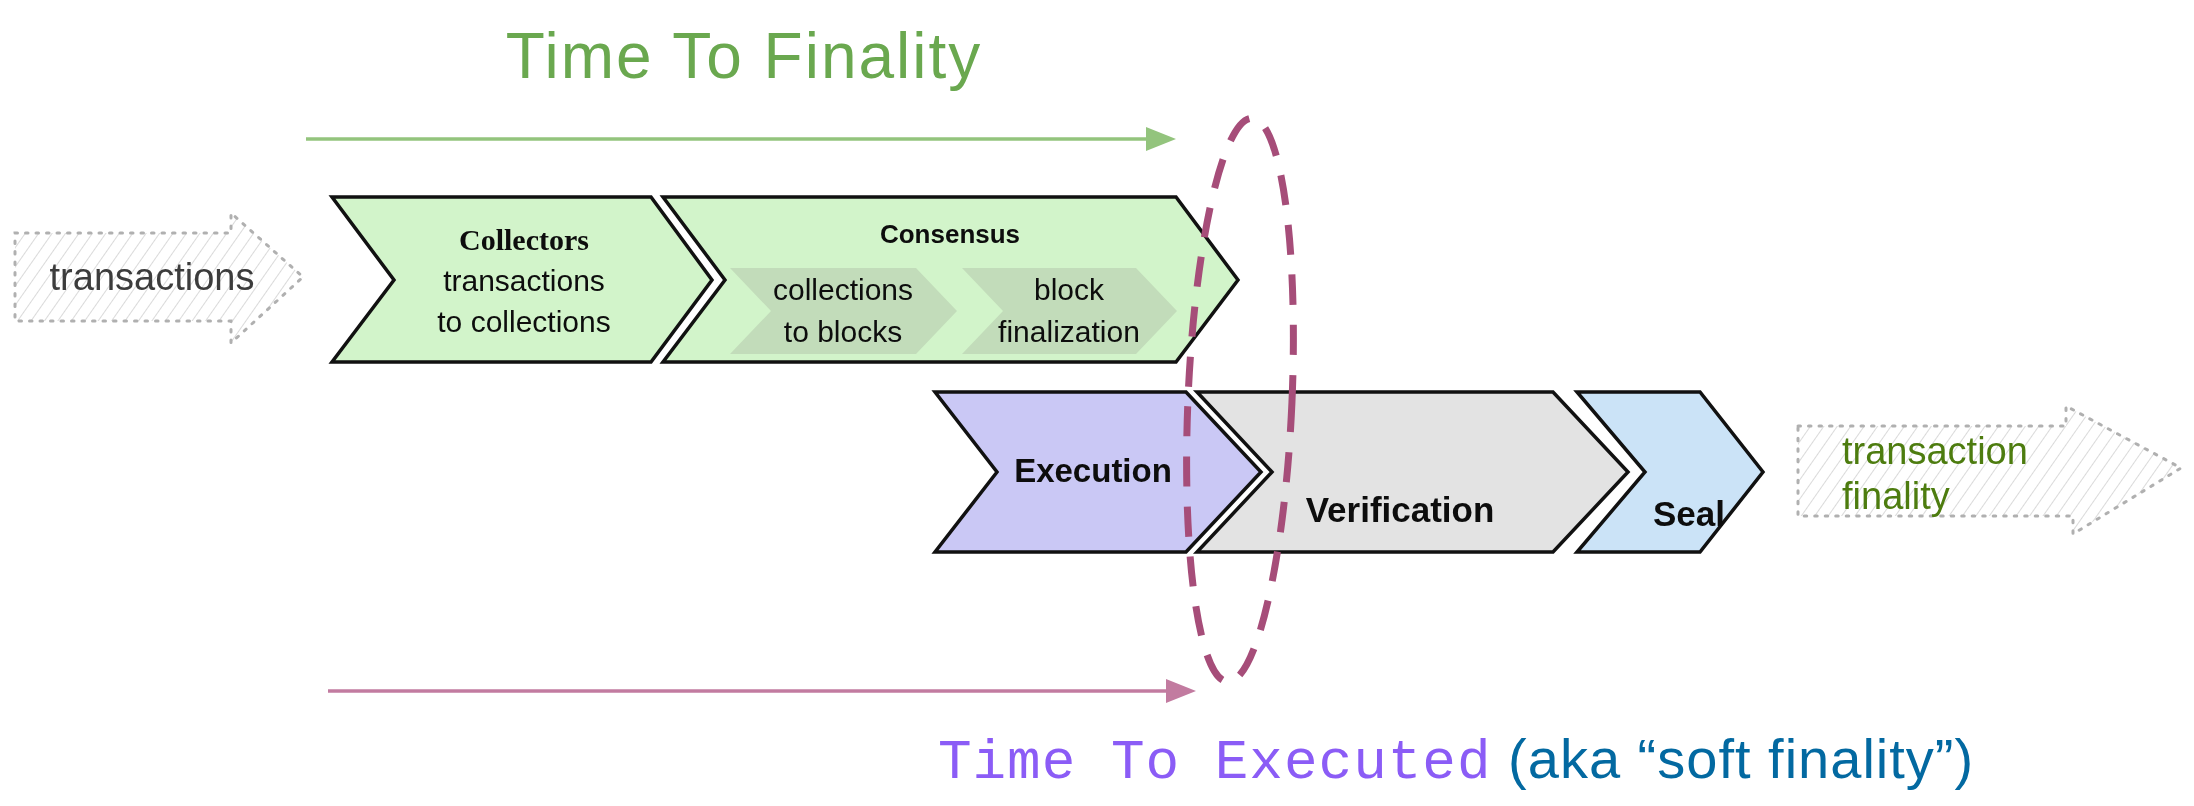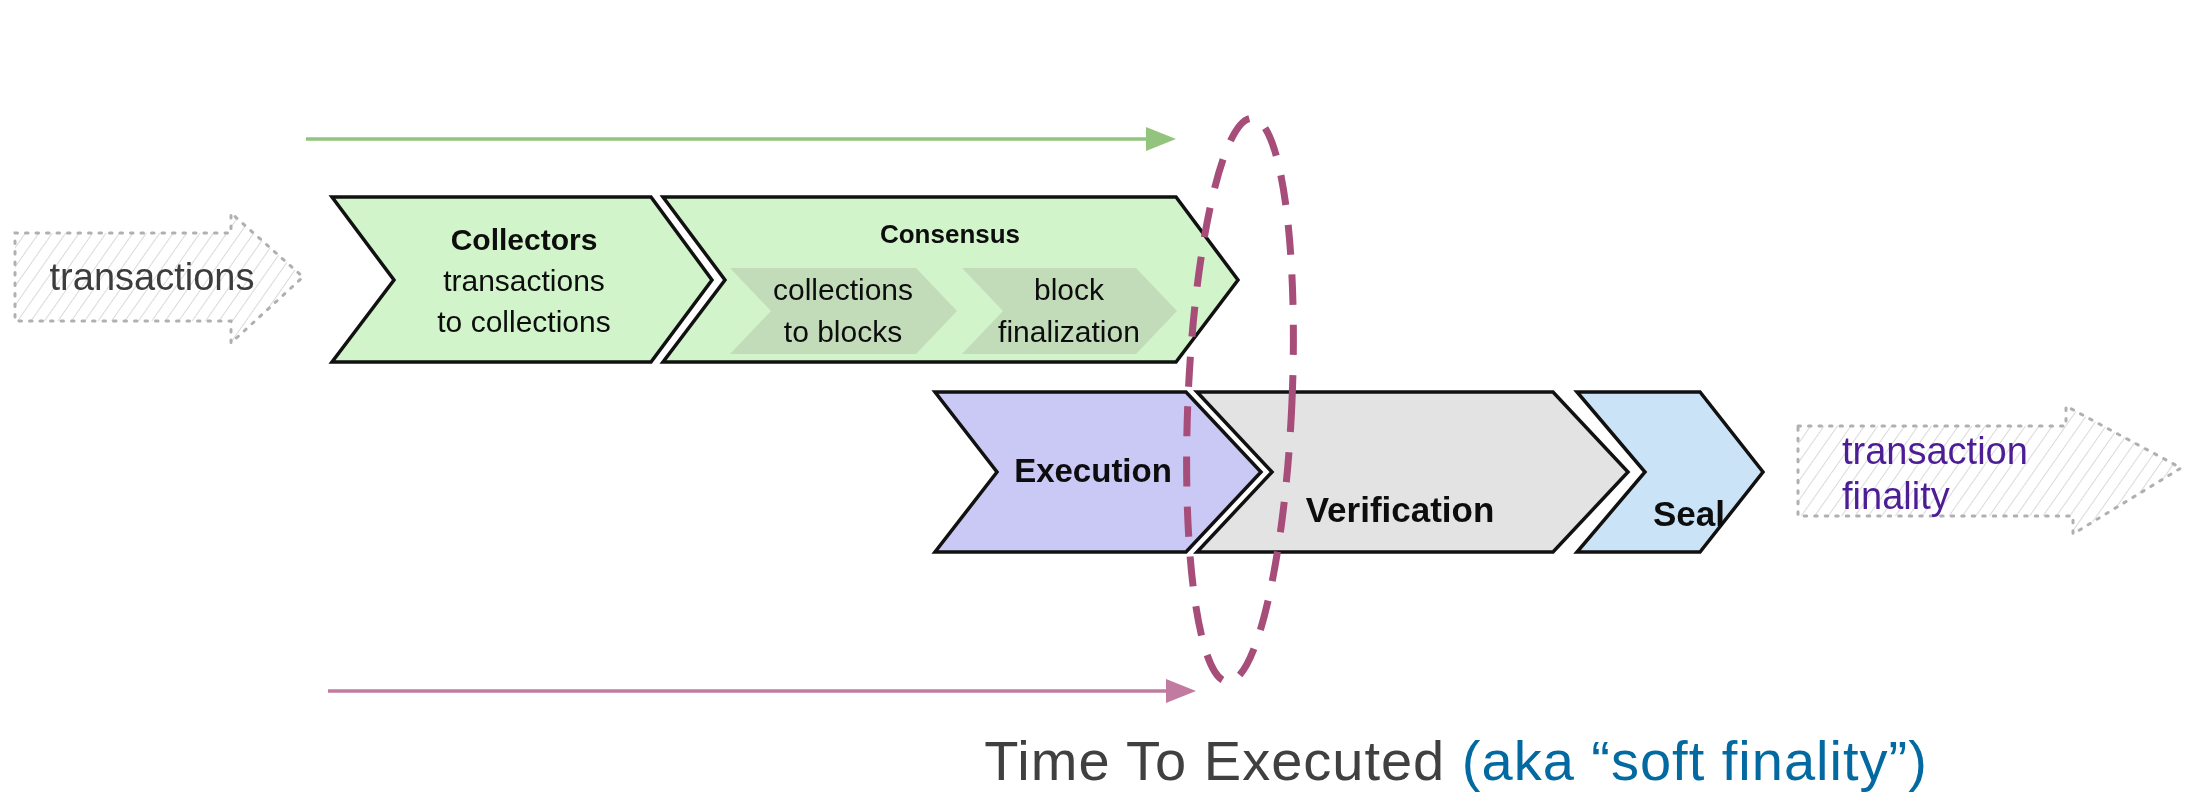--- a/index.html
+++ b/index.html
@@ -14,35 +14,35 @@
   .txt{position:absolute;transform:translate(-50%,-50%);text-align:center;white-space:nowrap;color:#0d0d0d;}
   .title-top{
     left:744px;top:56px;
     font-size:64px;letter-spacing:2px;
     color:#6aa84f;font-weight:400;
   }
   .title-bottom{
     left:1456px;top:760px;
     font-size:56px;letter-spacing:1px;font-weight:400;
   }
-  .title-bottom .accent{color:#404040;}
+  .title-bottom .accent{color:#8b5cf6;font-family:Liberation Mono, monospace;}
   .title-bottom .muted{color:#0369a1;}
   .collectors-label{left:524px;top:280px;font-size:30px;line-height:41px;}
-  .collectors-label .b{font-weight:bold;}
+  .collectors-label .b{font-weight:bold;font-family:Liberation Serif, serif;}
   .consensus-title{left:950px;top:234px;font-size:26px;font-weight:bold;}
   .sub-label{font-size:30px;line-height:42px;}
   .sub1{left:843px;top:311px;}
   .sub2{left:1069px;top:311px;}
   .exec-label{left:1093px;top:471px;font-size:33px;font-weight:bold;}
   .verif-label{left:1400px;top:471px;font-size:35px;font-weight:bold;margin-top:39px;}
   .seal-label{left:1689px;top:470px;font-size:35px;font-weight:bold;margin-top:44px;}
   .in-label{left:152px;top:277px;font-size:38px;color:#3c3c3c;}
   .out-label{
     position:absolute;left:1842px;top:474px;transform:translateY(-50%);
-    font-size:38px;line-height:45px;color:#4c1d95;text-align:left;white-space:nowrap;
+    font-size:38px;line-height:45px;color:#4d7c0f;text-align:left;white-space:nowrap;
   }
 </style>
 </head>
 <body>
 
 <div class="stage">
 
   <svg class="layer" width="2194" height="806" viewBox="0 0 2194 806">
     <defs>
       <pattern id="hatch" width="11" height="11" patternUnits="userSpaceOnUse" patternTransform="rotate(35)">
@@ -65,20 +65,21 @@
     <polygon points="730,268 916,268 957,311 916,354 730,354 771,311" fill="#c2dcba"></polygon>
     <polygon points="962,268 1136,268 1177,311 1136,354 962,354 1003,311" fill="#c2dcba"></polygon>
 
     <polygon points="935,392 1186,392 1261,472 1186,552 935,552 997,472" stroke="#111111" stroke-width="3.5" fill="#cac8f5"></polygon>
     <polygon points="1197,392 1553,392 1628,472 1553,552 1197,552 1272,472" stroke="#111111" stroke-width="3.5" fill="#e3e3e3"></polygon>
     <polygon points="1577,392 1700,392 1763,472 1700,552 1577,552 1645,472" stroke="#111111" stroke-width="3.5" fill="#cbe3f7"></polygon>
 
     <ellipse cx="1240" cy="400" rx="52" ry="282" fill="none" stroke-width="7" stroke-dasharray="30 20" transform="rotate(2.5 1240 400)" stroke="#a64d79"></ellipse>
   </svg>
 
+  <div class="txt title-top">Time To Finality</div>
 
   <div class="txt title-bottom">
     <span class="accent">Time To Executed</span><span class="muted"> (aka “soft finality”)</span>
   </div>
 
   <div class="txt in-label">transactions</div>
 
   <div class="out-label">
     <div>transaction</div>
     <div>finality</div>

